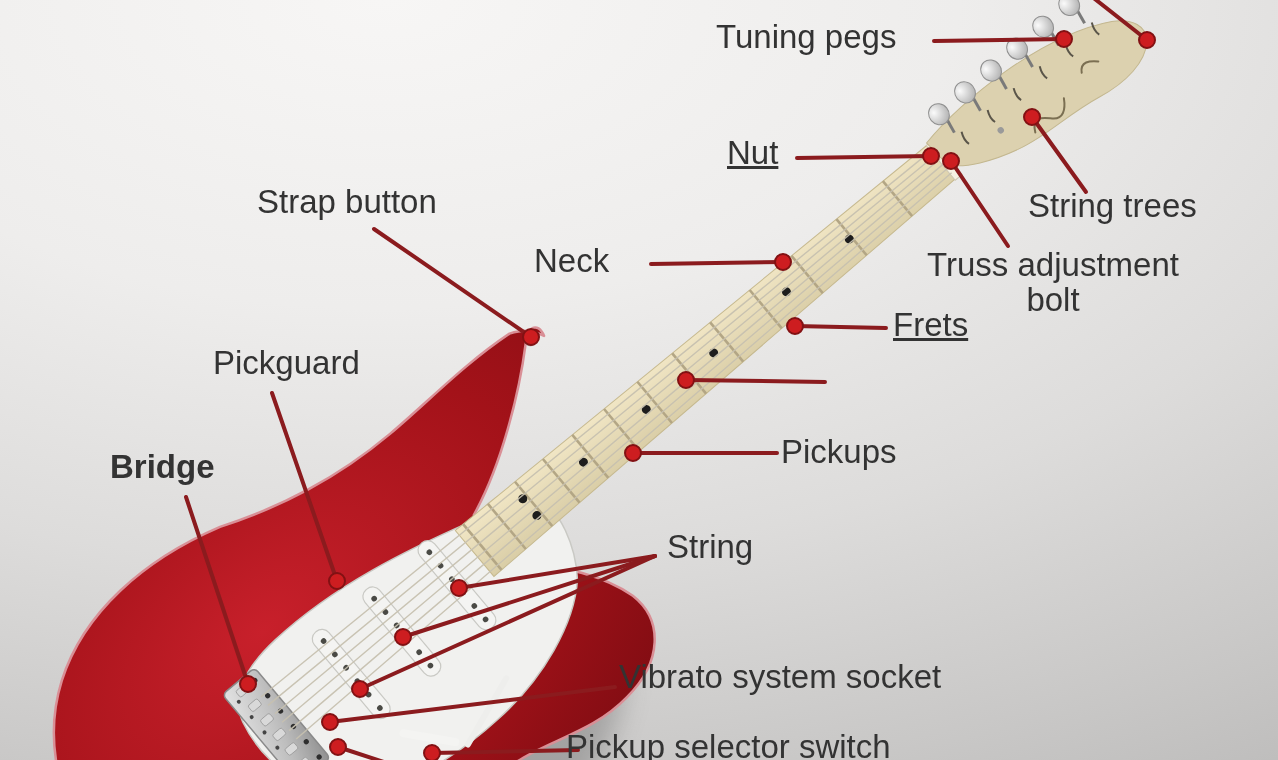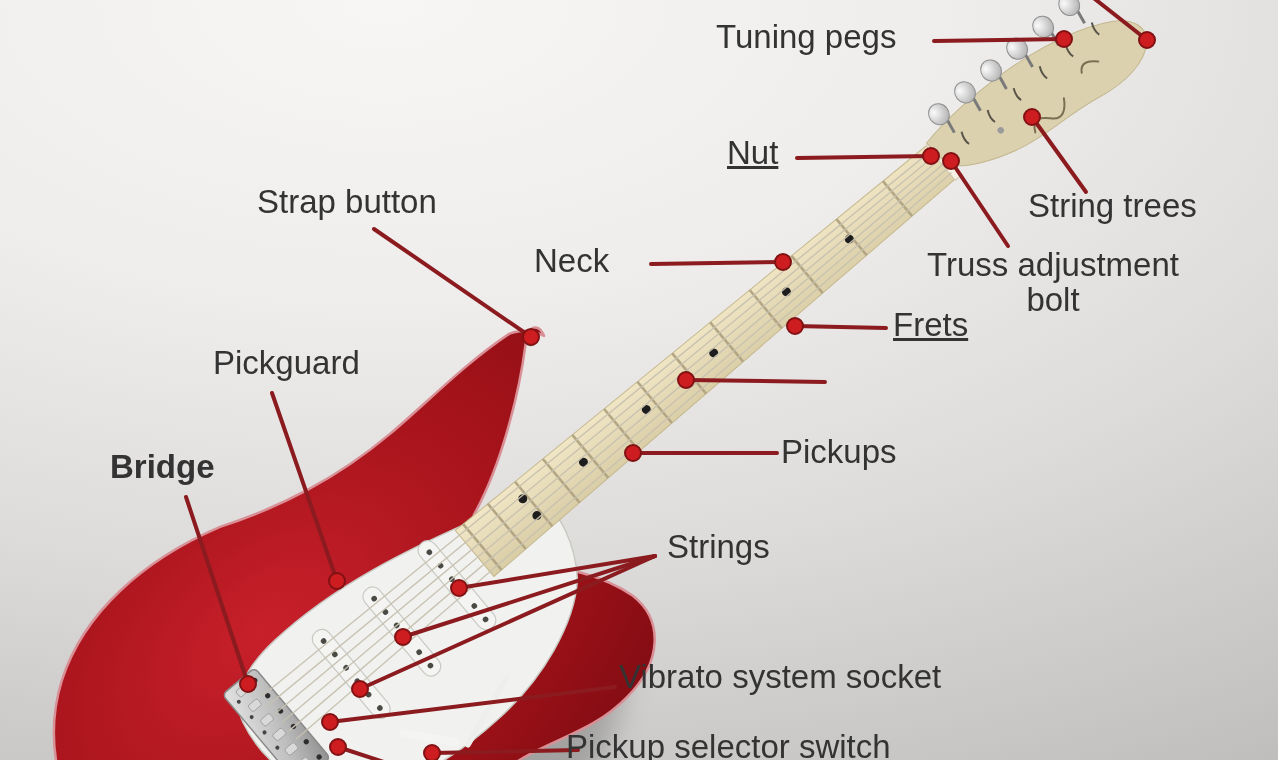--- a/index.html
+++ b/index.html
@@ -252,17 +252,17 @@
     <div class="label" style="left: 716px; top: 20px; color: rgb(51, 51, 51);">Tuning pegs</div>
     <div class="label" style="left: 727px; top: 136px; color: rgb(51, 51, 51); text-decoration: underline;">Nut</div>
     <div class="label" style="left: 1028px; top: 189px; color: rgb(51, 51, 51);">String trees</div>
     <div class="label center" style="left: 913px; top: 248px; width: 280px; color: rgb(51, 51, 51);">Truss adjustment bolt</div>
     <div class="label" style="left: 257px; top: 185px; color: rgb(51, 51, 51);">Strap button</div>
     <div class="label" style="left: 534px; top: 244px; color: rgb(51, 51, 51);">Neck</div>
     <div class="label" style="left: 893px; top: 308px; color: rgb(51, 51, 51); text-decoration: underline;">Frets</div>
     <div class="label" style="left: 781px; top: 435px; color: rgb(51, 51, 51);">Pickups</div>
     <div class="label" style="left: 184px; top: 346px; color: rgb(51, 51, 51); margin-left: 29px;">Pickguard</div>
     <div class="label" style="left: 110px; top: 450px; color: rgb(51, 51, 51); font-weight: bold;">Bridge</div>
-    <div class="label" style="left: 667px; top: 530px; color: rgb(51, 51, 51);">Strings</div>
+    <div class="label" style="left: 667px; top: 530px; color: rgb(51, 51, 51);">String</div>
     <div class="label" style="left: 619px; top: 660px; color: rgb(51, 51, 51); text-align: center;">Vibrato system socket</div>
     <div class="label" style="left: 566px; top: 730px; color: rgb(51, 51, 51);">Pickup selector switch</div>
   </div>
 </div>
 
 </body></html>

